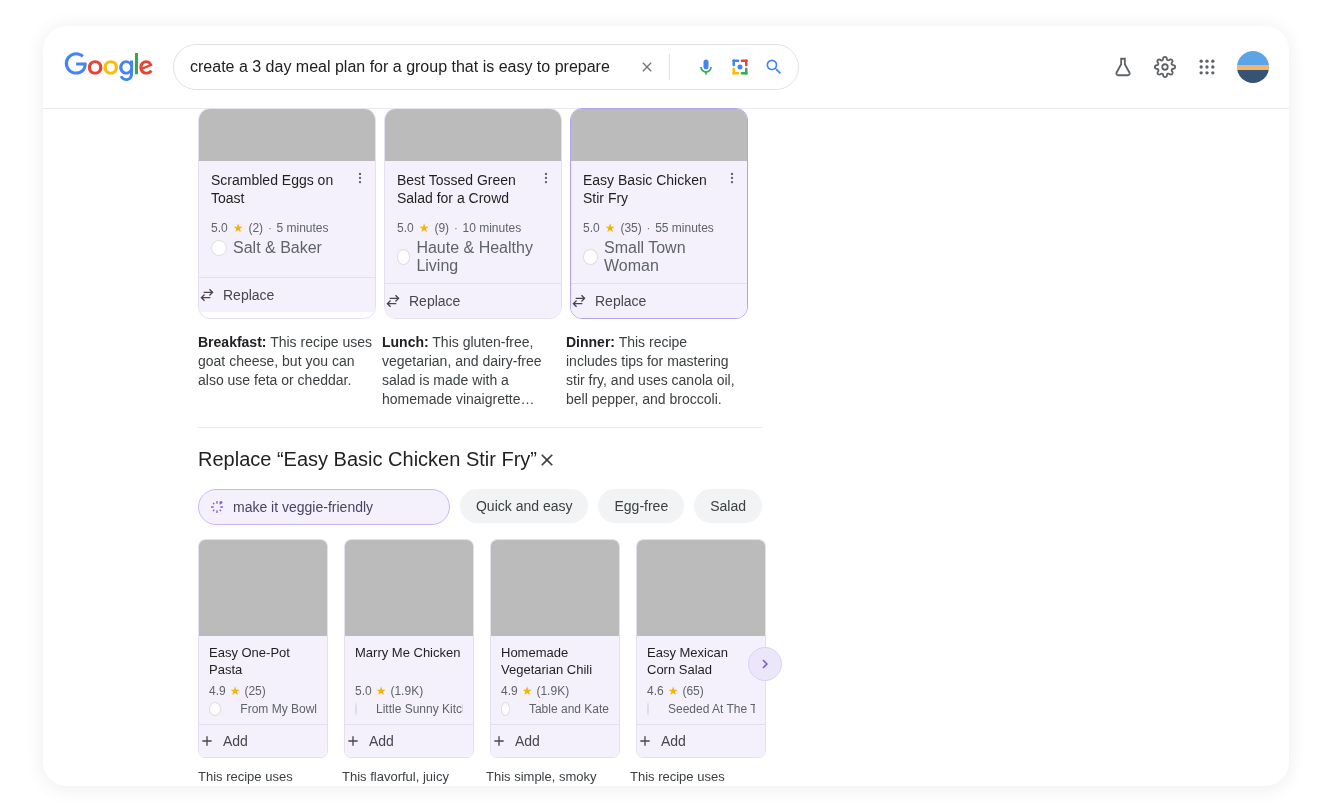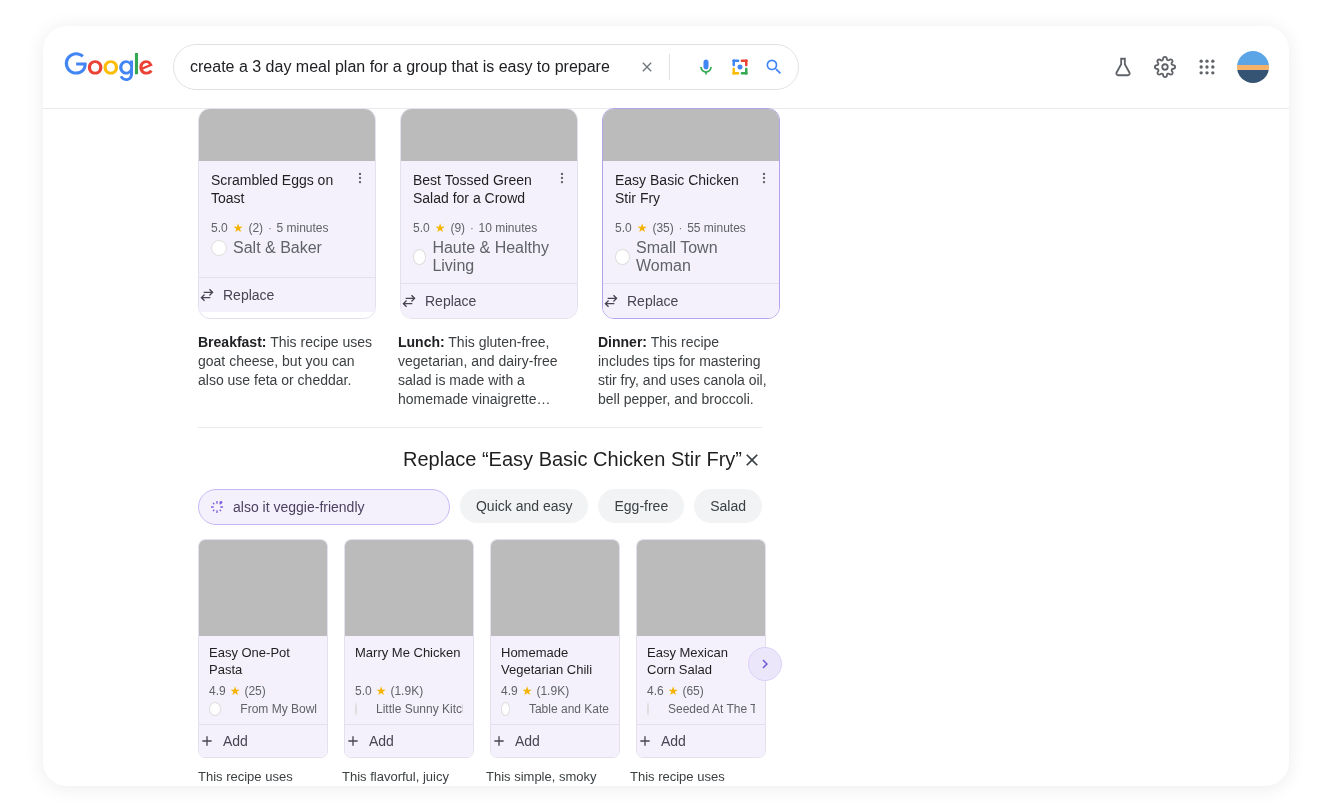--- a/index.html
+++ b/index.html
@@ -10,39 +10,39 @@
 .searchbox{display:flex;align-items:center;width:596px;height:44px;border:1px solid #dfe1e5;border-radius:24px;padding:0 14px;background:#fff}
 .searchbox input{flex:1;border:0;outline:0;font-size:16px;color:#202124;background:transparent}
 .sb-icon{width:20px;height:20px;display:flex;align-items:center;justify-content:center;margin-left:14px;cursor:pointer;color:#70757a}
 .sb-sep{width:1px;height:26px;background:#dfe1e5;margin:0 12px}
 .spacer{flex:1}
 .hdr-icon{width:24px;height:24px;margin-left:18px;cursor:pointer;color:#5f6368;display:flex;align-items:center;justify-content:center}
 .avatar{width:32px;height:32px;border-radius:50%;margin-left:18px;background:linear-gradient(#5ba5e6 0 45%,#f5b26b 45% 60%,#355373 60% 100%);cursor:pointer}
 .content{position:absolute;top:82px;left:0;right:0;bottom:0;overflow:auto;padding-left:155px;padding-right:30px}
 
 
-.row1{display:flex;gap:24px}
+.row1{display:flex;gap:8px}
 .card1{width:176px;border:1px solid #e4e0ee;border-radius:12px;overflow:hidden;background:#fff}
 .card1.selected{border:1px solid #b3a2ec}
 .card1 .img{height:52px;background:#bbb center/cover}
 .card1 .body{padding:10px 12px 8px;background:#f5f1fc;min-height:116px;box-sizing:border-box;position:relative}
 .ttl{font-size:14px;line-height:18px;color:#1f1f1f;padding-right:14px}
 .more{position:absolute;top:10px;right:8px;color:#5f6368;cursor:pointer}
 .meta{display:flex;align-items:center;gap:5px;font-size:12px;color:#5f6368;margin-top:14px}
 .star{color:#f5b301}
 .dot{font-size:10px}
 .src{display:flex;align-items:center;gap:6px;font-size:16px;color:#5f6368;margin-top:4px}
 .favdot{width:14px;height:14px;border-radius:50%;border:1px solid #ddd;background:#fff}
 .actbar{height:34px;border-top:1px solid #e4dff0;background:#f5f1fc;display:flex;align-items:center;padding:0 0;gap:8px;cursor:pointer;color:#474554;font-size:14px}
 .desc{width:176px;font-size:14px;line-height:19px;color:#3c4043;margin-top:14px}
 .desc b{color:#202124;font-weight:700}
 .sep{height:1px;background:#e8eaed;width:564px;margin-top:18px}
 
 
-.rephdr{display:flex;align-items:center;justify-content:flex-end;width:564px;margin-top:20px}
+.rephdr{display:flex;align-items:center;justify-content:flex-start;width:564px;margin-top:20px}
 .rephdr h2{font-size:20px;font-weight:400;margin:0;color:#1f1f1f}
 .chips{display:flex;gap:10px;margin-top:18px;width:564px;overflow:hidden}
 .chip{height:34px;border-radius:18px;padding:0 16px;display:flex;align-items:center;font-size:14px;white-space:nowrap;cursor:pointer}
 .chip.primary{border:1px solid #c7b8f5;background:#f5f1fc;color:#4b4260;gap:8px;padding-left:10px;width:244px}
 .chip.gray{background:#f1f3f4;color:#3c4043}
 
 
 .row2{display:flex;gap:16px;margin-top:14px;position:relative;width:576px}
 .card2{width:128px;border:1px solid #e4e0ee;border-radius:7px;overflow:hidden;flex:0 0 128px}
 .card2 .img{height:96px;background:#bbb center/cover}
@@ -265,21 +265,21 @@
       </div>
 
       <div class="chips" id="chips">
           <div class="chip primary">
             <span>
               <svg width="16" height="16" viewBox="0 0 24 24" fill="none" stroke="#7b5fd9" stroke-width="2">
                 <path d="M12 3v4M12 17v4M3 12h4M17 12h4M6 6l2 2M16 16l2 2M18 6l-2 2M6 18l2-2"></path>
                 <circle cx="18" cy="5" r="2" fill="#7b5fd9" stroke="none"></circle>
               </svg>
             </span>
-            <span>also it veggie-friendly</span>
+            <span>make it veggie-friendly</span>
           </div>
           <div class="chip gray">
             <span>Quick and easy</span>
           </div>
           <div class="chip gray">
             <span>Egg-free</span>
           </div>
           <div class="chip gray">
             <span>Salad</span>
           </div>

